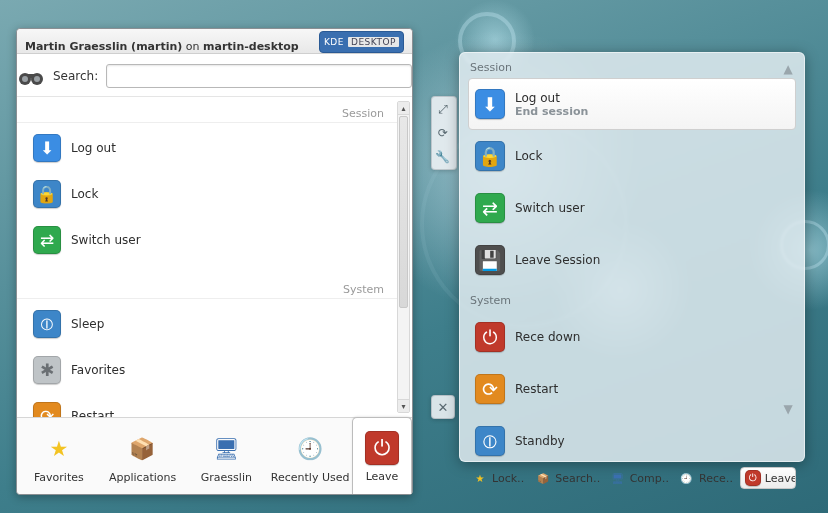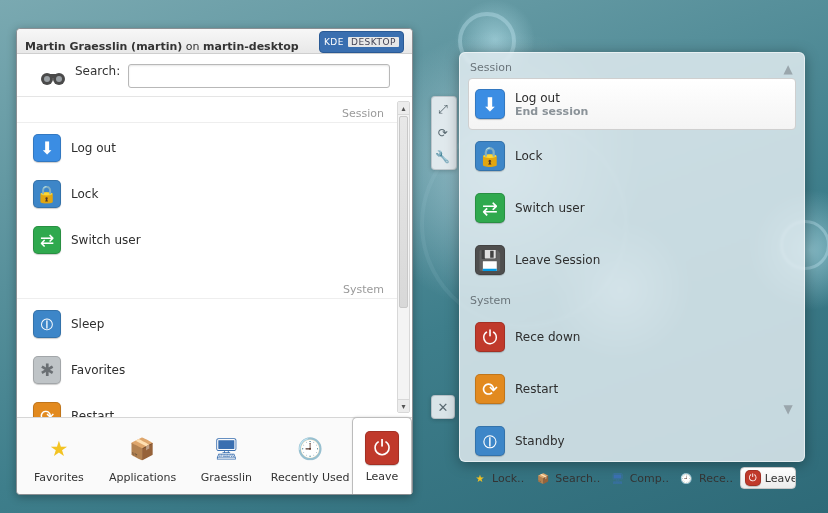--- a/index.html
+++ b/index.html
@@ -41,22 +41,22 @@
   }
   .kickoff-header .uname { font-size:11px; color:#333; }
   .kde-badge {
     margin-left:auto; font-size:9px; letter-spacing:0.5px;
     background:#3a6fb0; color:#fff; padding:5px 4px; border-radius:4px;
     display:flex; align-items:center;
     border:1px solid #2a5a95;
   }
   .kde-badge span:last-child{background:#e8e8e8;color:#445;padding:0 3px;margin-left:4px;border-radius:1px;}
   .search-row {
-    display:flex; gap:8px;
-    padding: 10px 22px 8px;
+    display:flex; align-items:center; gap:8px;
+    padding: 10px 0 8px;
   }
   .binoc {
     width:28px;height:24px; display:flex;align-items:center;justify-content:center;
   }
   .search-row label{font-size:12px;color:#333;}
   .search-row input{
     flex:1; height:22px; border:1px solid #b8b8b8; border-radius:3px;
     padding:0 6px; font-size:12px; background:#fff;
     box-shadow:inset 0 1px 2px rgba(0,0,0,0.1);
   }

